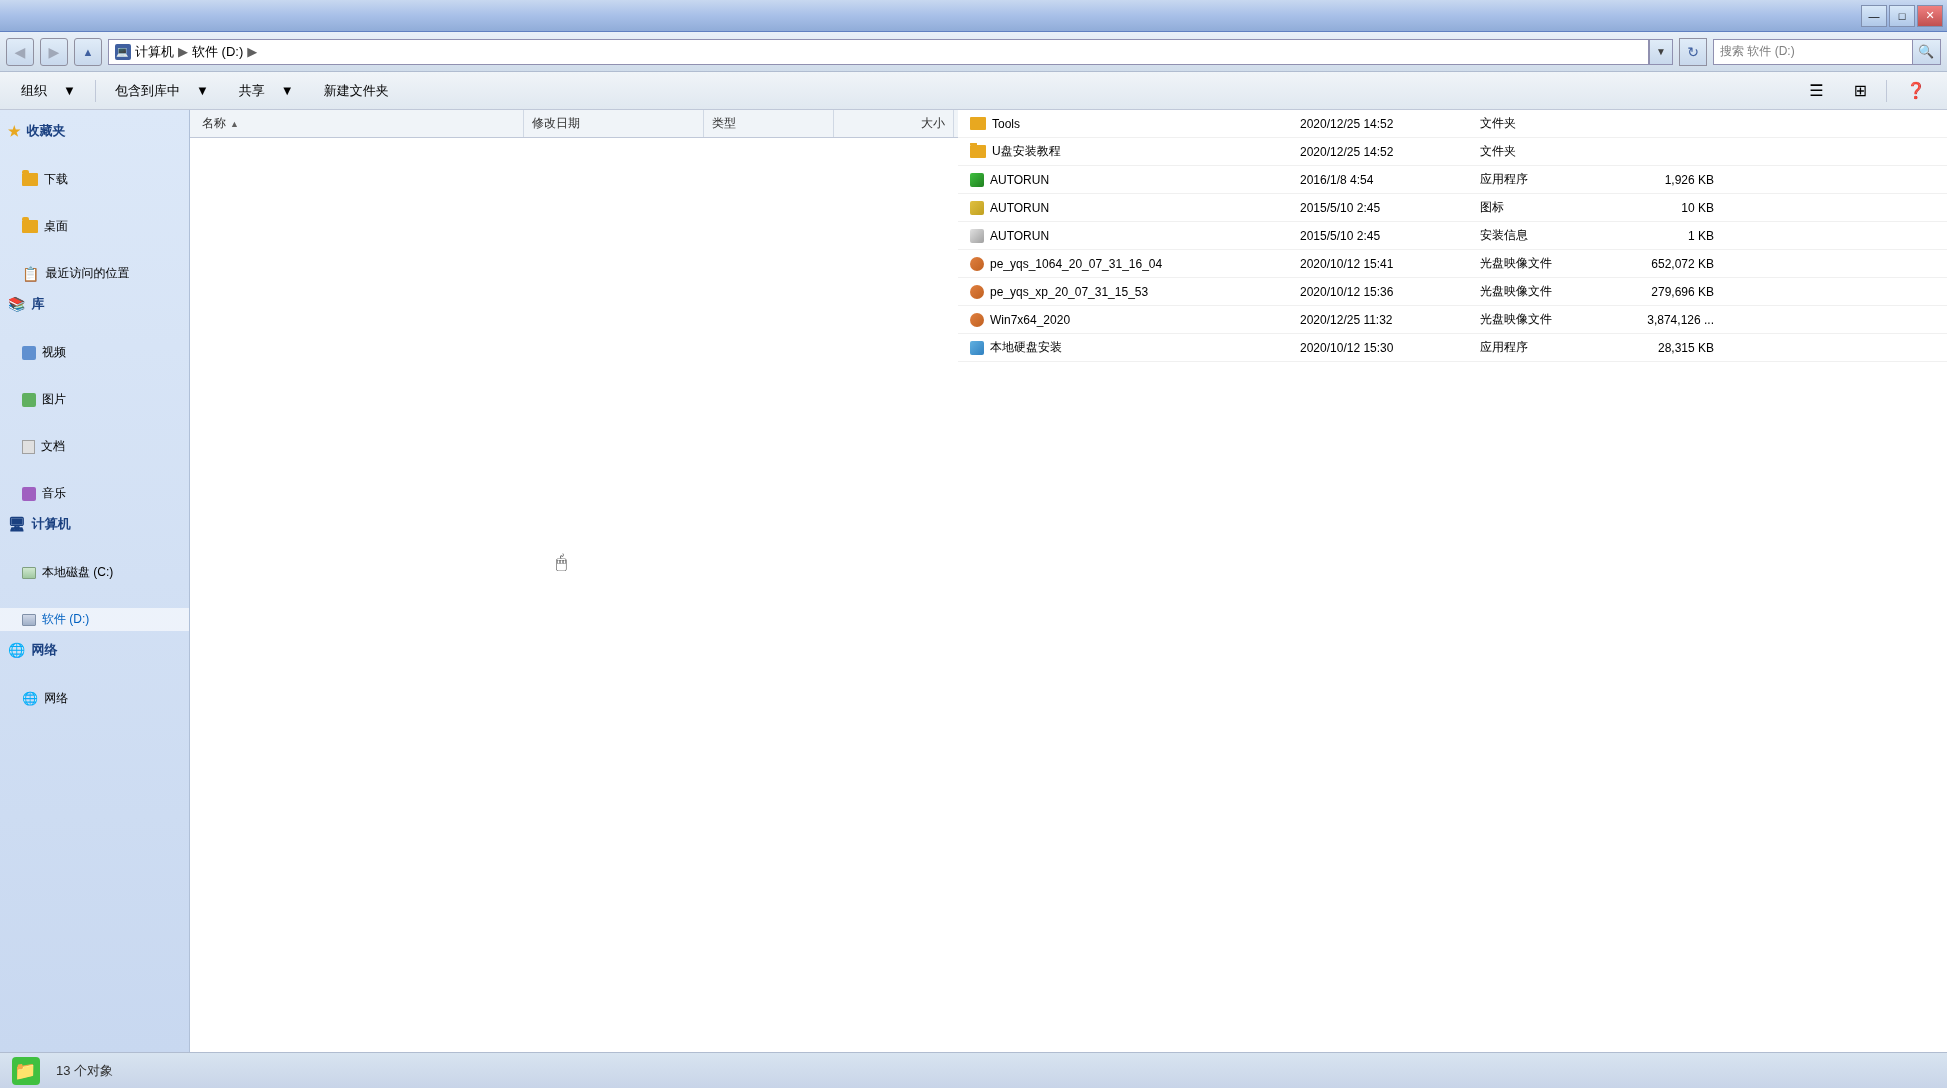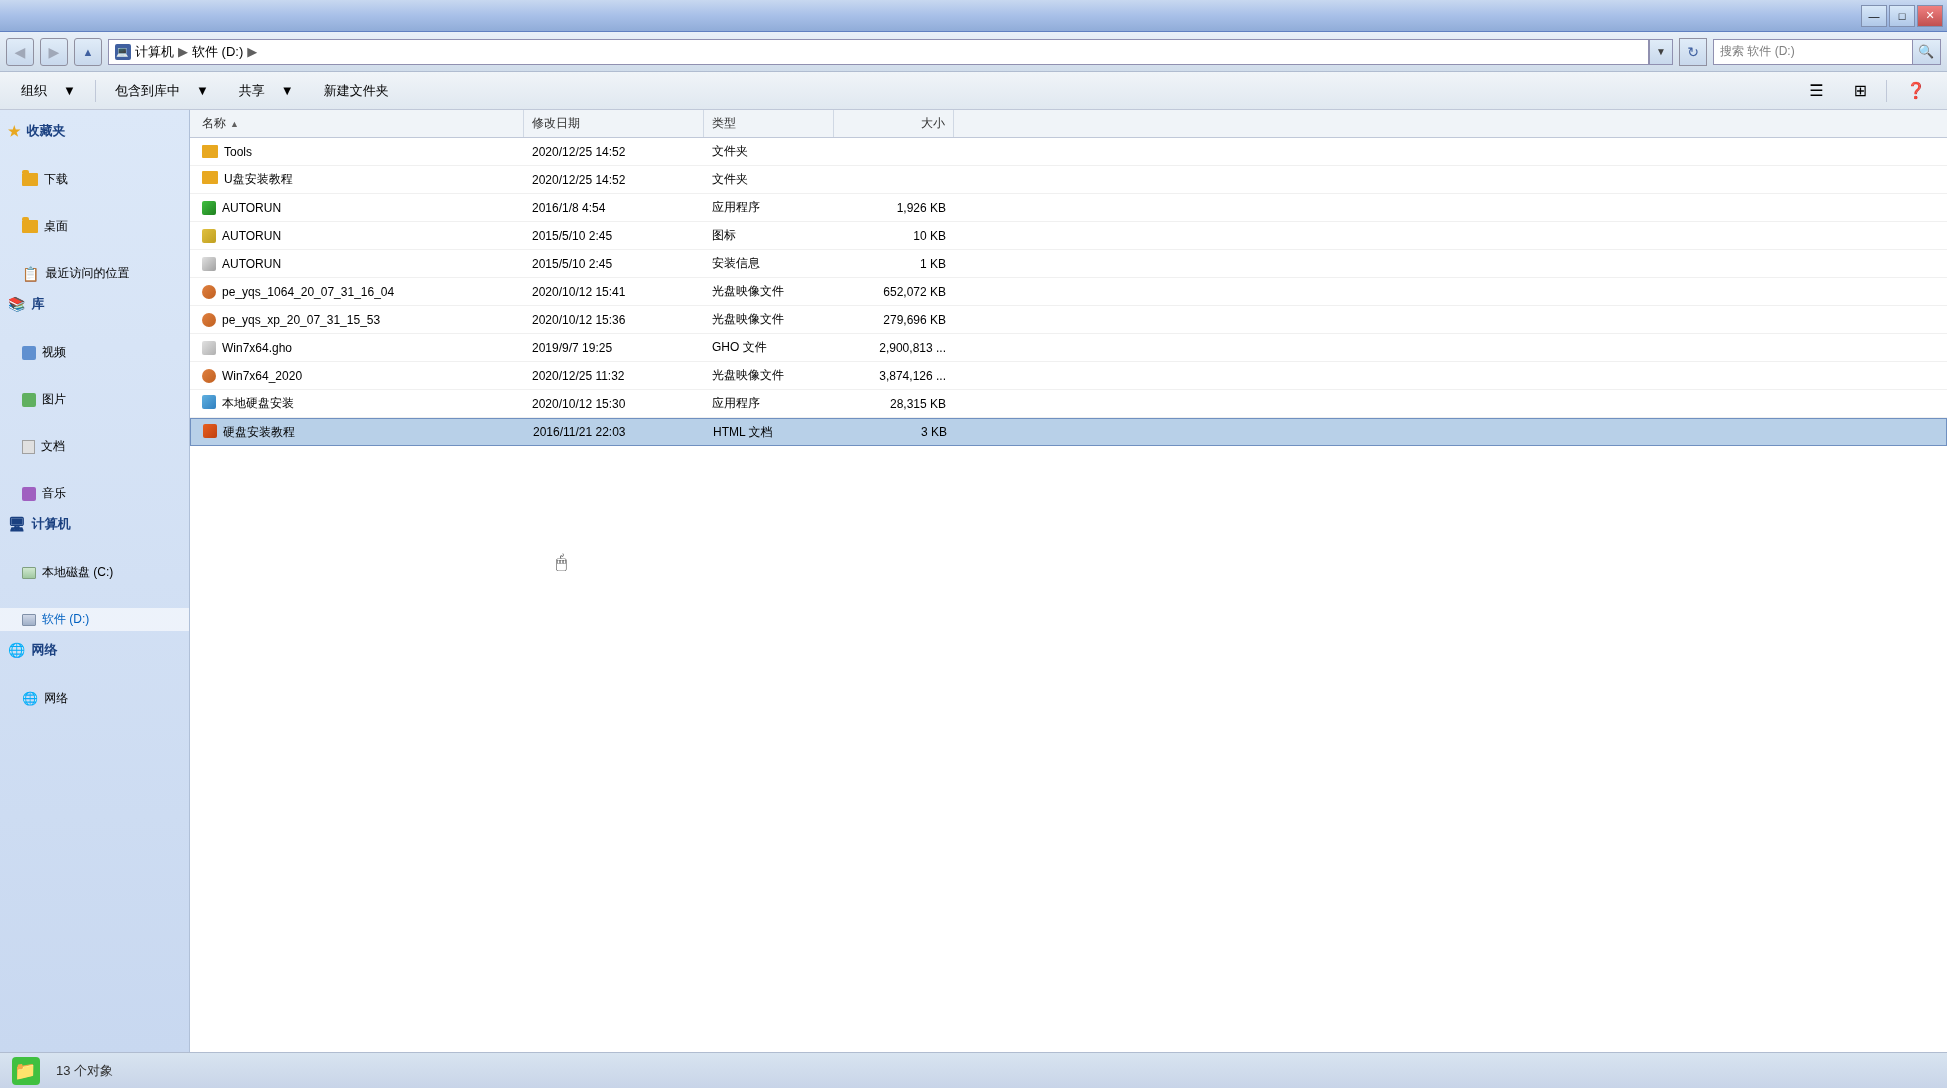--- a/index.html
+++ b/index.html
@@ -198,21 +198,20 @@
     }
     .sidebar-item.active {
       background: rgba(255,255,255,0.6);
       color: #0060c0;
     }
 
     
     .file-area {
       flex: 1;
       display: flex;
-      flex-direction: column;
       overflow: hidden;
     }
     .file-header {
       display: flex;
       align-items: center;
       border-bottom: 1px solid #c0c8d8;
       background: #f0f4f8;
       height: 28px;
       padding: 0 4px;
     }
@@ -249,21 +248,21 @@
       background: #b8d0e8;
       border: 1px solid #7090c0;
     }
     .file-cell {
       padding: 0 8px;
       font-size: 12px;
       overflow: hidden;
       white-space: nowrap;
       text-overflow: ellipsis;
       display: flex;
-      align-items: flex-start;
+      align-items: center;
       gap: 6px;
     }
     .cell-name { width: 330px; }
     .cell-date { width: 180px; }
     .cell-type { width: 130px; }
     .cell-size { width: 120px; text-align: right; justify-content: flex-end; }
 
     
     .fi { width: 16px; height: 16px; display: inline-flex; align-items: center; justify-content: center; flex-shrink: 0; }
     .fi-folder { background: #e8a820; width: 16px; height: 13px; border-radius: 1px; position: relative; }
@@ -510,53 +509,35 @@
     <div class="file-cell cell-name">
       <span class="fi fi-iso"></span>
       <span>pe_yqs_xp_20_07_31_15_53</span>
     </div>
     <div class="file-cell cell-date">2020/10/12 15:36</div>
     <div class="file-cell cell-type">光盘映像文件</div>
     <div class="file-cell cell-size">279,696 KB</div>
   </div>
         <div class="file-row">
     <div class="file-cell cell-name">
-      <span class="fi fi-gho"></span>
-      <span>Win7x64.gho</span>
-    </div>
-    <div class="file-cell cell-date">2019/9/7 19:25</div>
-    <div class="file-cell cell-type">GHO 文件</div>
-    <div class="file-cell cell-size">2,900,813 ...</div>
-  </div>
-        <div class="file-row">
-    <div class="file-cell cell-name">
       <span class="fi fi-iso"></span>
       <span>Win7x64_2020</span>
     </div>
     <div class="file-cell cell-date">2020/12/25 11:32</div>
     <div class="file-cell cell-type">光盘映像文件</div>
     <div class="file-cell cell-size">3,874,126 ...</div>
   </div>
         <div class="file-row">
     <div class="file-cell cell-name">
       <span class="fi fi-app"></span>
       <span>本地硬盘安装</span>
     </div>
     <div class="file-cell cell-date">2020/10/12 15:30</div>
     <div class="file-cell cell-type">应用程序</div>
     <div class="file-cell cell-size">28,315 KB</div>
-  </div>
-        <div class="file-row selected">
-    <div class="file-cell cell-name">
-      <span class="fi fi-html"></span>
-      <span>硬盘安装教程</span>
-    </div>
-    <div class="file-cell cell-date">2016/11/21 22:03</div>
-    <div class="file-cell cell-type">HTML 文档</div>
-    <div class="file-cell cell-size">3 KB</div>
   </div>
         <div style="flex: 1 1 0%; min-height: 300px; background: rgb(255, 255, 255);"></div>
       </div>
 
     <div class="empty-area" style="height:0;flex:0;"></div>
   </div>
 </div>
 
 <div class="statusbar">
   <div style="width:28px;height:28px;background:#40c040;border-radius:4px;display:flex;align-items:center;justify-content:center;font-size:18px;">📁</div>

